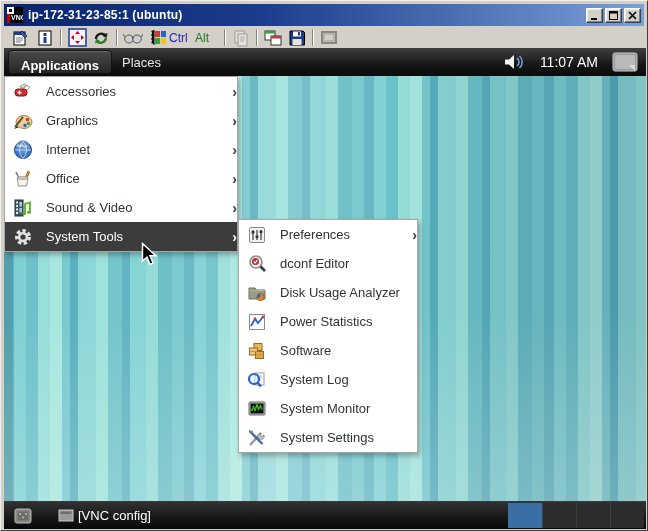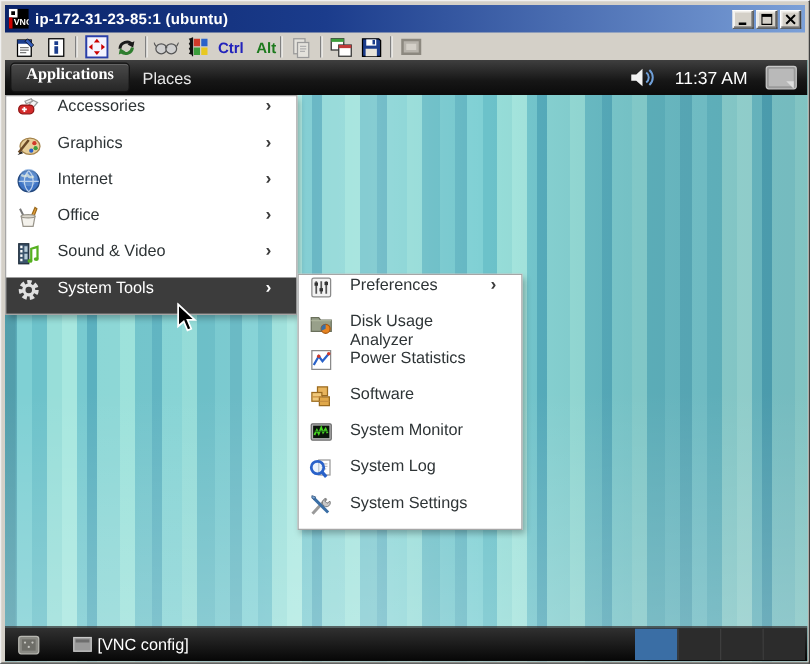--- a/index.html
+++ b/index.html
@@ -16,21 +16,21 @@
   .winbtns { margin-left:auto; display:flex; gap:2px; }
   .winbtn { width:17px; height:15px; background:#d4d0c8;
     border:1px solid; border-color:#fff #404040 #404040 #fff;
     box-shadow:inset -1px -1px 0 #808080, inset 1px 1px 0 #f4f2ee;
     display:flex; align-items:center; justify-content:center; }
   .toolbar { position:absolute; left:3px; top:26px; right:3px; height:21px;
     background:#d4d0c8; display:flex; align-items:center; padding-left:5px; }
   .tbtn { width:24px; height:19px; display:flex; align-items:center; justify-content:center; }
   .tsep { width:2px; height:17px; margin:0 3px;
     border-left:1px solid #808080; border-right:1px solid #fff; }
-  .tlabel { font-size:12px; font-weight:bold; width:26px; text-align:right; }
+  .tlabel { font-size:12px; font-weight:normal; width:26px; text-align:left; }
   .ctrl-label { color:#2222bb; }
   .alt-label { color:#1d7a1d; }
 
   
   .viewport { position:absolute; left:3px; top:47px; width:642px; height:481px; overflow:hidden;
     background-color:#74c7cd;
     background-image:
       linear-gradient(to bottom, rgba(255,255,255,0) 55%, rgba(255,255,255,.22) 100%),
       linear-gradient(to right, rgba(10,50,70,.18) 0px, rgba(10,50,70,.18) 8px, rgba(255,255,255,0) 10px,
         rgba(255,255,255,.06) 30%, rgba(255,255,255,.16) 46%, rgba(255,255,255,0) 60%,
@@ -40,33 +40,33 @@
         #97ded9 34px,#97ded9 46px,#a6e7df 46px,#a6e7df 58px,#76c9cf 58px,#76c9cf 66px,
         #58afbe 66px,#58afbe 74px,#8ad6d5 74px,#8ad6d5 92px,#9ae1da 92px,#9ae1da 104px,
         #6fc3ca 104px,#6fc3ca 118px,#5cb2c0 118px,#5cb2c0 126px,#82d2d3 126px,#82d2d3 142px,
         #90dad6 142px,#90dad6 154px,#66bcc5 154px,#66bcc5 168px,#74c7cd 168px,#74c7cd 180px);
   }
 
   
   .gnome-panel { position:absolute; left:0; top:0; right:0; height:28px;
     background:linear-gradient(#3f3f3f,#161616 60%,#0b0b0b);
     display:flex; align-items:center; color:#e8e8e8; font-size:13px; }
-  .apps-button { height:24px; margin:2px 0 2px 4px; padding:0 12px; display:flex; align-items:flex-start;
+  .apps-button { height:24px; margin:2px 0 2px 4px; padding:0 12px; display:flex; align-items:flex-end;
     background:linear-gradient(#4a4a4a,#262626); border:1px solid #141414; border-radius:4px;
-    box-shadow:inset 0 1px rgba(255,255,255,.15); color:#fff; font-weight:bold;font-family:Liberation Serif, serif; }
+    box-shadow:inset 0 1px rgba(255,255,255,.15); color:#fff; font-weight:bold; }
   .places-label { margin-left:4px; padding:0 6px; }
   .panel-right { margin-left:auto; display:flex; align-items:center; gap:14px; padding-right:8px; }
   .clock { color:#fff; font-size:14px; }
 
   
   .menu { position:absolute; background:#fff; border:1px solid #a6a6a6;
     box-shadow:2px 3px 5px rgba(0,0,0,.28); color:#2e3436; font-size:13px; z-index:5; }
   .apps-menu { left:0; top:28px; width:234px; }
   .sys-menu  { left:234px; top:171px; width:180px; }
-  .menu-row { height:29px; display:flex; padding:0 20px 0 8px; gap:13px; }
+  .menu-row { height:29px; display:flex; align-items:center; padding:0 0 0 8px; gap:13px; }
   .menu-row .mi { width:20px; height:20px; flex:0 0 20px; display:flex; align-items:center; justify-content:center; }
   .menu-row .arrow { margin-left:auto; color:#3c3c3c; font-size:14px; font-weight:bold; line-height:1; }
   .menu-row.active { background:#3c3c3c; color:#fff; }
   .menu-row.active .arrow { color:#fff; }
 
   
   .taskbar { position:absolute; left:0; right:0; bottom:0; height:28px;
     background:linear-gradient(#313131,#060606); border-top:1px solid #3a3a3a;
     display:flex; align-items:center; color:#fff; font-size:13px; }
   .show-desktop { margin-left:10px; display:flex; }
@@ -205,21 +205,21 @@
     <div class="apps-button">
       <span>Applications</span>
     </div>
     <span class="places-label">Places</span>
     <div class="panel-right">
       <svg width="22" height="16" viewBox="0 0 22 16">
         <path d="M1 5.5 h4 l5 -4.5 v14 l-5 -4.5 h-4 z" fill="#f2f2f2"></path>
         <path d="M13 4 a5 5 0 0 1 0 8" fill="none" stroke="#6f9fd8" stroke-width="1.6"></path>
         <path d="M15.5 2 a8 8 0 0 1 0 12" fill="none" stroke="#6f9fd8" stroke-width="1.6"></path>
       </svg>
-      <span class="clock">11:37 AM</span>
+      <span class="clock">11:07 AM</span>
       <svg width="26" height="20" viewBox="0 0 26 20">
         <rect x="1" y="1" width="24" height="18" rx="2" fill="#9a9a9a" stroke="#c8c8c8"></rect>
         <rect x="3" y="3" width="20" height="14" rx="1" fill="#b9b9b9"></rect>
         <path d="M23 19 l-6 -6 h6 z" fill="#dddddd"></path>
       </svg>
     </div>
   </div>
 
   <div class="menu apps-menu">
 
@@ -318,20 +318,31 @@
           <path d="M6 5 v10 M10 5 v10 M14 5 v10" stroke="#555" stroke-width="1.4"></path>
           <rect x="4.6" y="6" width="2.8" height="2.6" fill="#333"></rect>
           <rect x="8.6" y="10.5" width="2.8" height="2.6" fill="#333"></rect>
           <rect x="12.6" y="5.5" width="2.8" height="2.6" fill="#333"></rect>
         </svg>
       </span>
       <span>Preferences</span>
       <span class="arrow">›</span>
     </div>
 
+    <div class="menu-row">
+      <span class="mi">
+        <svg width="20" height="20" viewBox="0 0 20 20">
+          <circle cx="9" cy="8" r="6" fill="#e8eef4" stroke="#8a8a8a" stroke-width="1.6"></circle>
+          <path d="M13.5 12.5 L18 17" stroke="#3c3c3c" stroke-width="2.6"></path>
+          <circle cx="8.5" cy="7.5" r="3.6" fill="#c03030"></circle>
+          <path d="M6.8 7.6 l1.3 1.4 2.3 -2.8" stroke="#fff" stroke-width="1.3" fill="none"></path>
+        </svg>
+      </span>
+      <span>dconf Editor</span>
+    </div>
 
     <div class="menu-row">
       <span class="mi">
         <svg width="20" height="20" viewBox="0 0 20 20">
           <path d="M2 5 h6 l1.5 2 H18 v9 H2 z" fill="#98a08a" stroke="#6a705c"></path>
           <path d="M2 7.5 h16" stroke="#aab29a"></path>
           <circle cx="13.5" cy="14" r="3.6" fill="#e88420" stroke="#a85a10"></circle>
           <path d="M13.5 14 L13.5 10.4 A3.6 3.6 0 0 0 10.2 15.5 z" fill="#3a6ea5"></path>
         </svg>
       </span>
@@ -358,39 +369,39 @@
           <rect x="8.5" y="10.5" width="8" height="7" fill="#e0a84a" stroke="#9a6a1e"></rect>
           <path d="M2.5 10.5 h8 M8.5 14 h8" stroke="#c89040"></path>
         </svg>
       </span>
       <span>Software</span>
     </div>
 
     <div class="menu-row">
       <span class="mi">
         <svg width="20" height="20" viewBox="0 0 20 20">
+          <rect x="8" y="3" width="9" height="12" fill="#fff" stroke="#9a9a9a"></rect>
+          <path d="M10 6 h5 M10 8 h5 M10 10 h4" stroke="#c0c0c0"></path>
+          <circle cx="7" cy="9" r="5" fill="rgba(220,235,250,.55)" stroke="#2a62c9" stroke-width="2.2"></circle>
+          <path d="M10.5 12.5 L14 16.5" stroke="#2a62c9" stroke-width="2.6"></path>
+        </svg>
+      </span>
+      <span>System Log</span>
+    </div>
+
+    <div class="menu-row">
+      <span class="mi">
+        <svg width="20" height="20" viewBox="0 0 20 20">
           <rect x="2" y="3" width="16" height="13" rx="1" fill="#b8b8b8" stroke="#6a6a6a"></rect>
           <rect x="3.5" y="4.5" width="13" height="10" fill="#0a140a"></rect>
           <path d="M4.5 12 l2 -4 1.5 3 2 -5 1.5 4 2 -3 1.5 3.5" fill="none" stroke="#46d420" stroke-width="1.5"></path>
           <path d="M4.5 9 h11" stroke="#1e5a1e" stroke-width=".8"></path>
         </svg>
       </span>
       <span>System Monitor</span>
-    </div>
-
-    <div class="menu-row">
-      <span class="mi">
-        <svg width="20" height="20" viewBox="0 0 20 20">
-          <rect x="8" y="3" width="9" height="12" fill="#fff" stroke="#9a9a9a"></rect>
-          <path d="M10 6 h5 M10 8 h5 M10 10 h4" stroke="#c0c0c0"></path>
-          <circle cx="7" cy="9" r="5" fill="rgba(220,235,250,.55)" stroke="#2a62c9" stroke-width="2.2"></circle>
-          <path d="M10.5 12.5 L14 16.5" stroke="#2a62c9" stroke-width="2.6"></path>
-        </svg>
-      </span>
-      <span>System Log</span>
     </div>
 
     <div class="menu-row">
       <span class="mi">
         <svg width="20" height="20" viewBox="0 0 20 20">
           <path d="M3 17 L14 5" stroke="#9a9a9a" stroke-width="2.4"></path>
           <path d="M14 5 a3.2 3.2 0 1 0 3 2 l-2.4 1.6 -1.8 -1.8 z" fill="#c8c8c8" stroke="#7a7a7a" stroke-width=".8"></path>
           <path d="M4 4.5 L15.5 16" stroke="#3a6ea5" stroke-width="2.4"></path>
           <path d="M2.5 2.5 l3 1 -1 2 -2 -1 z" fill="#7aa8d8" stroke="#2a4a74" stroke-width=".6"></path>
         </svg>

